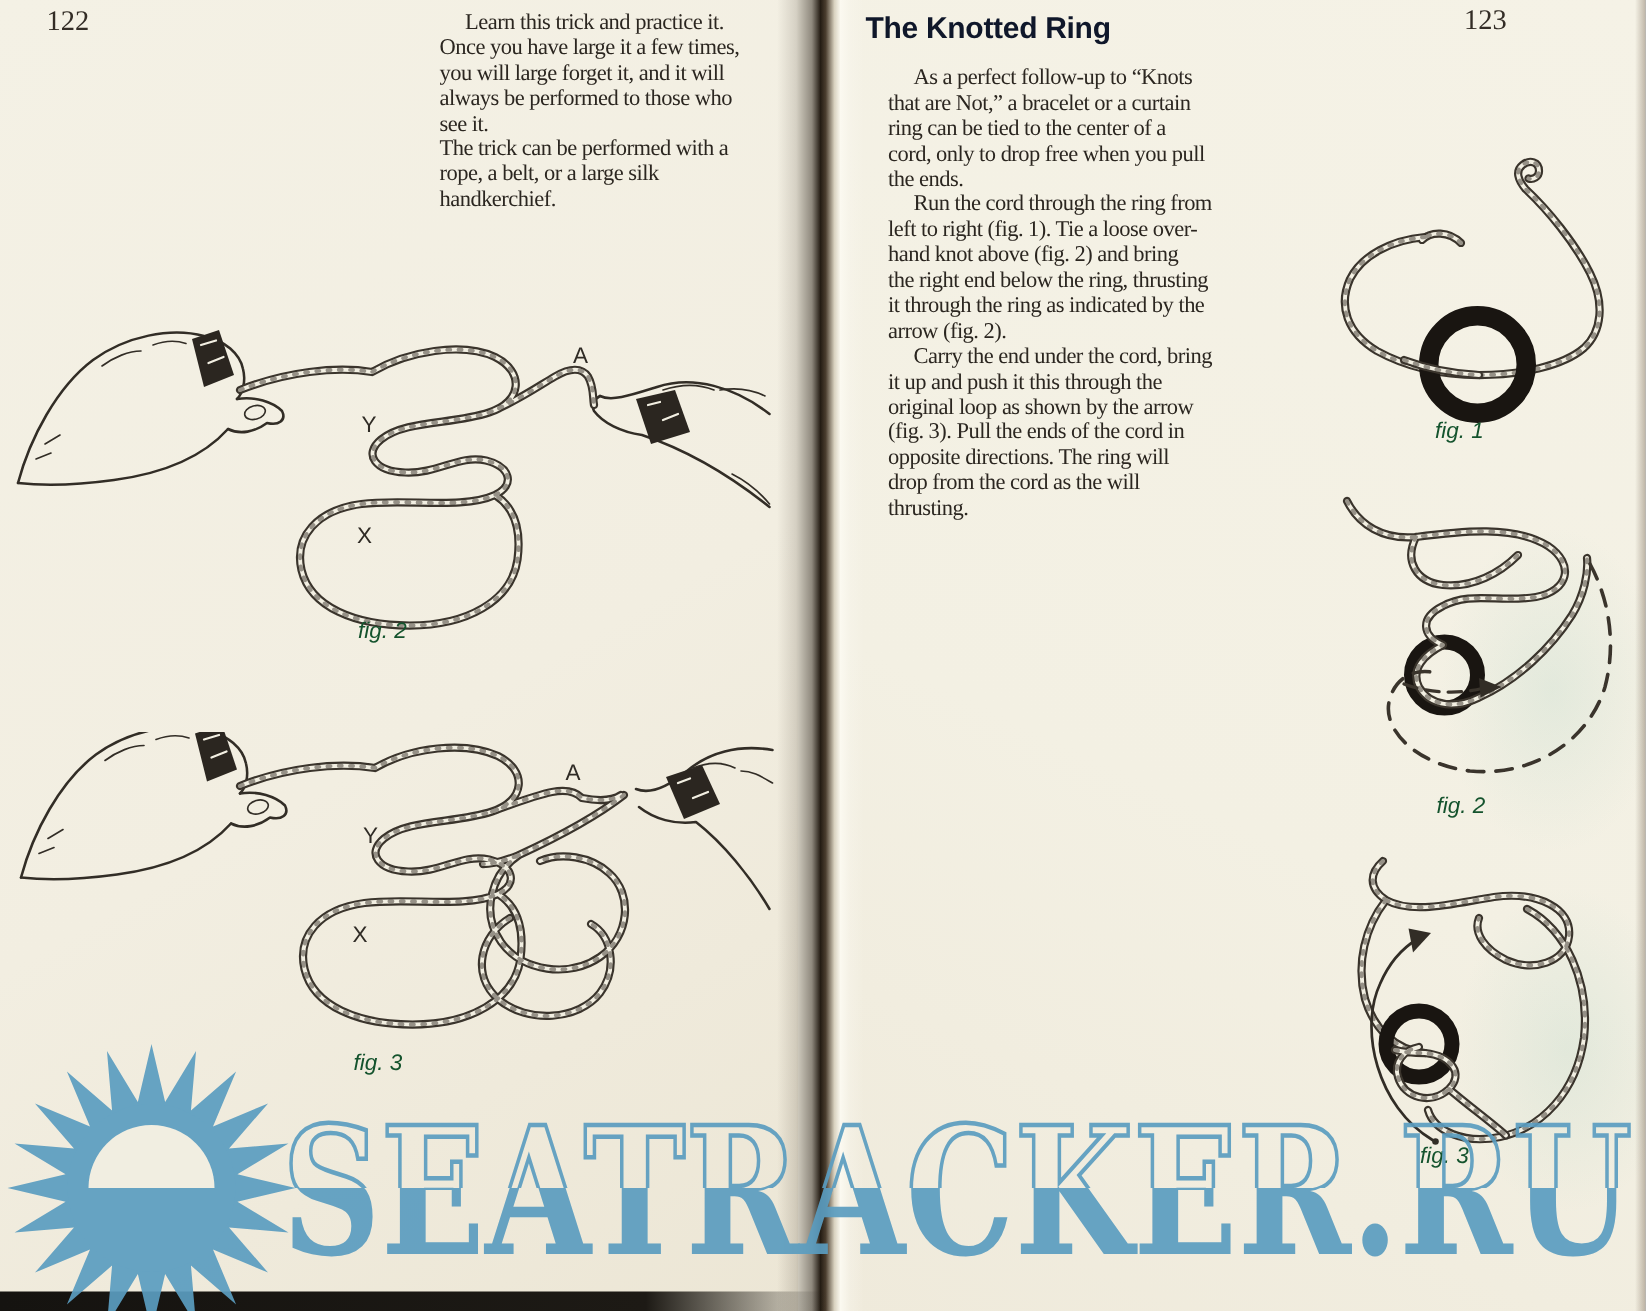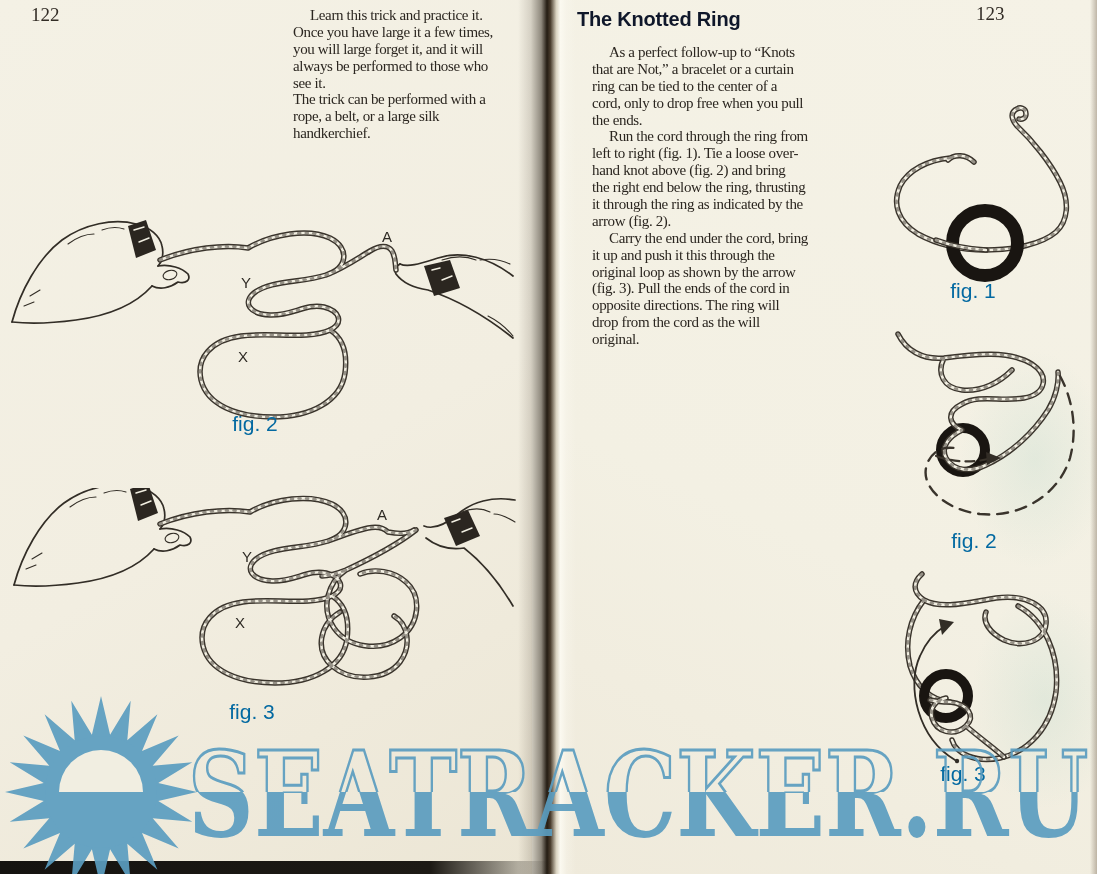--- a/index.html
+++ b/index.html
@@ -26,21 +26,21 @@
         line-height:16.9px;letter-spacing:-0.35px;white-space:nowrap;}
   .col-left{left:293px;top:7px;}
   .col-right{left:576px;top:44px;margin-left:16px;}
   .tline{height:16.9px;}
   .tline.indent{text-indent:17px;}
   .doc-title{position:absolute;left:577px;top:8px;z-index:2;
         font-family:"Liberation Sans",sans-serif;font-weight:bold;
         font-size:20px;letter-spacing:-0.2px;color:#0f172a;}
   .figsvg{position:absolute;z-index:2;}
   .figlabel{position:absolute;z-index:2;font-family:"Liberation Sans",sans-serif;
-        font-size:21px;color:#0369a1;text-align:center;}
+        font-style:italic;font-size:15px;color:#14532d;text-align:center;}
   .ghost{position:absolute;z-index:1;border-radius:50%;
         background:radial-gradient(ellipse at center,rgba(150,200,185,.18),rgba(150,200,185,0) 70%);}
   
   .rope-out{fill:none;stroke:#3a342c;stroke-width:5.5;stroke-linecap:round;stroke-linejoin:round;}
   .rope-in {fill:none;stroke:#f2efe2;stroke-width:2.6;stroke-linecap:round;stroke-linejoin:round;}
   .rope-tex{fill:none;stroke:#3a342c;stroke-width:2.6;stroke-linecap:round;
             stroke-dasharray:2 5.5;opacity:.5;}
   .hand{fill:none;stroke:#322d26;stroke-width:1.7;stroke-linecap:round;stroke-linejoin:round;}
   .hand-thin{fill:none;stroke:#322d26;stroke-width:1.1;stroke-linecap:round;}
   .dark-fill{fill:#2b2620;stroke:none;}
@@ -156,21 +156,21 @@
       <div class="tline">hand knot above (fig. 2) and bring</div>
       <div class="tline">the right end below the ring, thrusting</div>
       <div class="tline">it through the ring as indicated by the</div>
       <div class="tline">arrow (fig. 2).</div>
       <div class="tline indent">Carry the end under the cord, bring</div>
       <div class="tline">it up and push it this through the</div>
       <div class="tline">original loop as shown by the arrow</div>
       <div class="tline">(fig. 3). Pull the ends of the cord in</div>
       <div class="tline">opposite directions. The ring will</div>
       <div class="tline">drop from the cord as the will</div>
-      <div class="tline">original.</div>
+      <div class="tline">thrusting.</div>
     </div>
 
   <svg class="figsvg" style="left:862px;top:96px" width="232" height="195" viewBox="0 0 232 195">
     <defs>
       <path id="r1cord" d="M112,66 C104,58 92,58 86,64 M88,62 C66,64 46,74 38,90 C30,108 36,126 56,138
         C76,149 100,154 124,154 C152,154 180,148 194,136 C206,125 208,106 198,86
         C188,66 170,44 155,30 C150,24 148,18 153,14 C158,10 164,12 164,18 C164,22 160,24 157,23"></path>
       <path id="r1front" d="M74,144 C90,150 106,153 124,154"></path>
     </defs>
     <use href="#r1cord" class="rope-out"></use>

